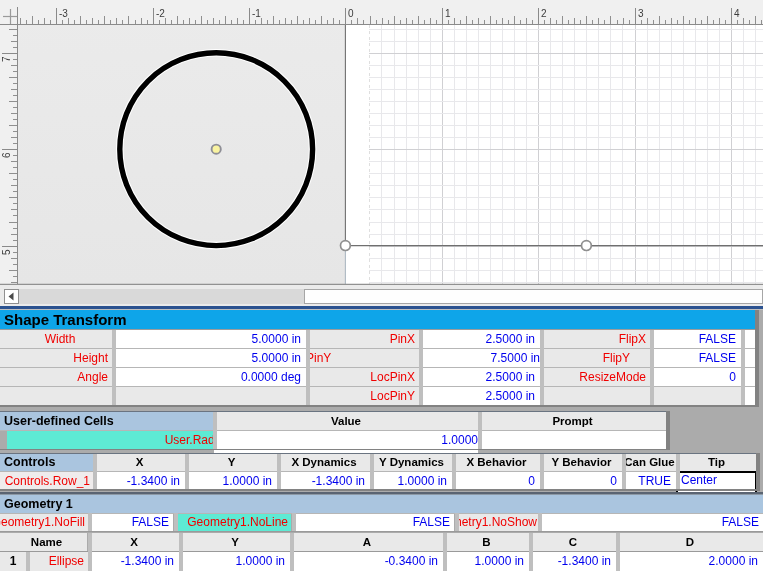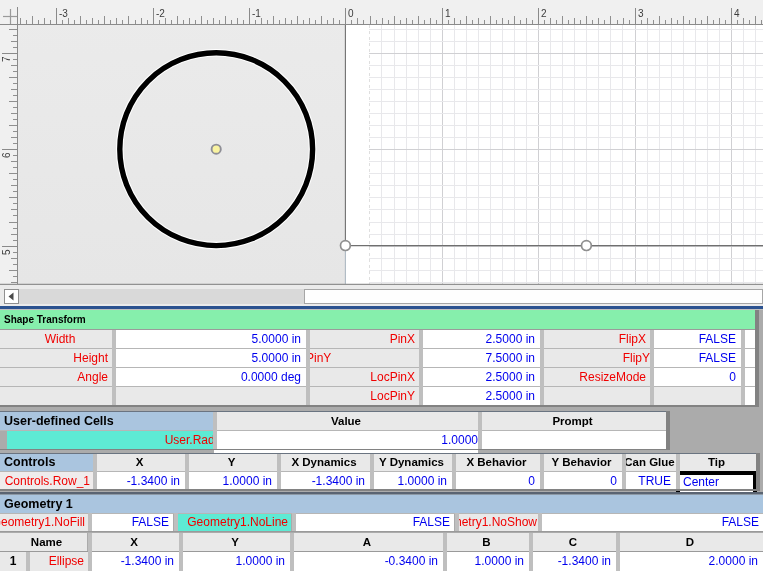--- a/index.html
+++ b/index.html
@@ -275,33 +275,33 @@
   <div style="position:absolute;left:18px;top:4px;width:286px;height:15px;background:#d9d9d9"></div>
   <div style="position:absolute;left:304px;top:4px;width:459px;height:14.5px;background:#fefefe;border:1px solid #a6a6a6;box-sizing:border-box"></div>
   <div style="position:absolute;left:4px;top:4px;width:15px;height:15px;background:#ffffff;border:1px solid #909090;box-sizing:border-box"></div>
   <svg width="763" height="21" style="position:absolute;left:0;top:0">
         <path d="M 8.5 11.5 L 13.5 7.5 L 13.5 15.5 Z" fill="#4a4a4a"></path>
       </svg>
 </div>
 <div style="position:absolute;left:0;top:306px;width:763px;height:265px;background:#ababab"></div>
     <div style="position:absolute;left:0.0px;top:306.3px;width:763.0px;height:2.3px;background:#2b5290;text-align:right;padding-right:4px;font-weight:normal;color:#000;line-height:2px;overflow:hidden;box-sizing:border-box;white-space:nowrap"></div>
     <div style="position:absolute;left:0.0px;top:308.6px;width:763.0px;height:1.2px;background:#bfbfbf;text-align:right;padding-right:4px;font-weight:normal;color:#000;line-height:1px;overflow:hidden;box-sizing:border-box;white-space:nowrap"></div>
-    <div style="position:absolute;left:0.0px;top:309.8px;width:756.0px;height:31px;background:#86efac;text-align:left;padding-left:4px;font-weight:bold;color:#000;line-height:20px;overflow:hidden;font-size:10px;box-sizing:border-box;white-space:nowrap">Shape Transform</div>
+    <div style="position:absolute;left:0.0px;top:309.8px;width:756.0px;height:31px;background:#0ea5e9;text-align:left;padding-left:4px;font-weight:bold;color:#000;line-height:20px;overflow:hidden;font-size:15px;box-sizing:border-box;white-space:nowrap">Shape Transform</div>
     <div style="position:absolute;left:0.0px;top:330.4px;width:132px;height:18.0px;background:#e9e9e9;text-align:center;padding-right:12px;font-weight:normal;color:#f00000;line-height:18px;overflow:hidden;box-sizing:border-box;white-space:nowrap">Width</div>
     <div style="position:absolute;left:113.0px;top:330.4px;width:193.0px;height:18.0px;background:#fff;text-align:right;padding-right:5px;font-weight:normal;color:#0000ee;line-height:18px;overflow:hidden;box-sizing:border-box;white-space:nowrap">5.0000 in</div>
     <div style="position:absolute;left:306.0px;top:330.4px;width:113.0px;height:18.0px;background:#e9e9e9;text-align:right;padding-right:4px;font-weight:normal;color:#f00000;line-height:18px;overflow:hidden;box-sizing:border-box;white-space:nowrap">PinX</div>
     <div style="position:absolute;left:420.0px;top:330.4px;width:120.0px;height:18.0px;background:#fff;text-align:right;padding-right:5px;font-weight:normal;color:#0000ee;line-height:18px;overflow:hidden;box-sizing:border-box;white-space:nowrap">2.5000 in</div>
     <div style="position:absolute;left:540.0px;top:330.4px;width:110.0px;height:18.0px;background:#e9e9e9;text-align:right;padding-right:4px;font-weight:normal;color:#f00000;line-height:18px;overflow:hidden;box-sizing:border-box;white-space:nowrap">FlipX</div>
     <div style="position:absolute;left:651.0px;top:330.4px;width:90.0px;height:18.0px;background:#fff;text-align:right;padding-right:5px;font-weight:normal;color:#0000ee;line-height:18px;overflow:hidden;box-sizing:border-box;white-space:nowrap">FALSE</div>
     <div style="position:absolute;left:742.0px;top:330.4px;width:13.0px;height:18.0px;background:#fff;text-align:right;padding-right:4px;font-weight:normal;color:#000;line-height:18px;overflow:hidden;box-sizing:border-box;white-space:nowrap"></div>
     <div style="position:absolute;left:0.0px;top:349.4px;width:112.0px;height:18.0px;background:#e9e9e9;text-align:right;padding-right:4px;font-weight:normal;color:#f00000;line-height:18px;overflow:hidden;box-sizing:border-box;white-space:nowrap">Height</div>
     <div style="position:absolute;left:113.0px;top:349.4px;width:193.0px;height:18.0px;background:#fff;text-align:right;padding-right:5px;font-weight:normal;color:#0000ee;line-height:18px;overflow:hidden;box-sizing:border-box;white-space:nowrap">5.0000 in</div>
     <div style="position:absolute;left:306.0px;top:349.4px;width:113.0px;height:18.0px;background:#e9e9e9;padding-right:4px;font-weight:normal;color:#f00000;line-height:18px;overflow:hidden;box-sizing:border-box;white-space:nowrap">PinY</div>
-    <div style="position:absolute;left:420.0px;top:349.4px;width:120.0px;height:18.0px;background:#fff;text-align:right;padding-right:5px;font-weight:normal;color:#0000ee;line-height:18px;overflow:hidden;box-sizing:border-box;white-space:nowrap">7.5000 in</div>
-    <div style="position:absolute;left:540.0px;top:349.4px;width:110.0px;height:18.0px;background:#e9e9e9;text-align:right;padding-right:0;font-weight:normal;color:#f00000;line-height:18px;overflow:hidden;box-sizing:border-box;white-space:nowrap">FlipY</div>
+    <div style="position:absolute;left:420.0px;top:349.4px;width:120.0px;height:18.0px;background:#fff;text-align:right;font-weight:normal;color:#0000ee;line-height:18px;overflow:hidden;box-sizing:border-box;white-space:nowrap">7.5000 in</div>
+    <div style="position:absolute;left:540.0px;top:349.4px;width:110.0px;height:18.0px;background:#e9e9e9;text-align:right;padding-right:20px;font-weight:normal;color:#f00000;line-height:18px;overflow:hidden;box-sizing:border-box;white-space:nowrap">FlipY</div>
     <div style="position:absolute;left:651.0px;top:349.4px;width:90.0px;height:18.0px;background:#fff;text-align:right;padding-right:5px;font-weight:normal;color:#0000ee;line-height:18px;overflow:hidden;box-sizing:border-box;white-space:nowrap">FALSE</div>
     <div style="position:absolute;left:742.0px;top:349.4px;width:13.0px;height:18.0px;background:#fff;text-align:right;padding-right:4px;font-weight:normal;color:#000;line-height:18px;overflow:hidden;box-sizing:border-box;white-space:nowrap"></div>
     <div style="position:absolute;left:0.0px;top:368.4px;width:112.0px;height:18.0px;background:#e9e9e9;text-align:right;padding-right:4px;font-weight:normal;color:#f00000;line-height:18px;overflow:hidden;box-sizing:border-box;white-space:nowrap">Angle</div>
     <div style="position:absolute;left:113.0px;top:368.4px;width:193.0px;height:18.0px;background:#fff;text-align:right;padding-right:5px;font-weight:normal;color:#0000ee;line-height:18px;overflow:hidden;box-sizing:border-box;white-space:nowrap">0.0000 deg</div>
     <div style="position:absolute;left:306.0px;top:368.4px;width:113.0px;height:18.0px;background:#e9e9e9;text-align:right;padding-right:4px;font-weight:normal;color:#f00000;line-height:18px;overflow:hidden;box-sizing:border-box;white-space:nowrap">LocPinX</div>
     <div style="position:absolute;left:420.0px;top:368.4px;width:120.0px;height:18.0px;background:#fff;text-align:right;padding-right:5px;font-weight:normal;color:#0000ee;line-height:18px;overflow:hidden;box-sizing:border-box;white-space:nowrap">2.5000 in</div>
     <div style="position:absolute;left:540.0px;top:368.4px;width:110.0px;height:18.0px;background:#e9e9e9;text-align:right;padding-right:4px;font-weight:normal;color:#f00000;line-height:18px;overflow:hidden;box-sizing:border-box;white-space:nowrap">ResizeMode</div>
     <div style="position:absolute;left:651.0px;top:368.4px;width:90.0px;height:18.0px;background:#fff;text-align:right;padding-right:5px;font-weight:normal;color:#0000ee;line-height:18px;overflow:hidden;box-sizing:border-box;white-space:nowrap">0</div>
     <div style="position:absolute;left:742.0px;top:368.4px;width:13.0px;height:18.0px;background:#fff;text-align:right;padding-right:4px;font-weight:normal;color:#000;line-height:18px;overflow:hidden;box-sizing:border-box;white-space:nowrap"></div>
     <div style="position:absolute;left:0.0px;top:387.4px;width:306.0px;height:18.0px;background:#e9e9e9;text-align:right;padding-right:4px;font-weight:normal;color:#000;line-height:18px;overflow:hidden;box-sizing:border-box;white-space:nowrap"></div>
@@ -346,21 +346,21 @@
     <div style="position:absolute;left:677.0px;top:453.8px;width:79.0px;height:16.8px;background:#e9e9e9;text-align:center;font-weight:bold;color:#000;line-height:17px;overflow:hidden;font-size:11.5px;box-sizing:border-box;white-space:nowrap">Tip</div>
     <div style="position:absolute;left:0.0px;top:470.6px;width:756.5px;height:1.0px;background:#b6b6b6;text-align:right;padding-right:4px;font-weight:normal;color:#000;line-height:1px;overflow:hidden;box-sizing:border-box;white-space:nowrap"></div>
     <div style="position:absolute;left:0.0px;top:471.6px;width:93.0px;height:17.6px;background:#efecec;text-align:right;padding-right:3px;font-weight:normal;color:#f00000;line-height:18px;overflow:hidden;box-sizing:border-box;white-space:nowrap">Controls.Row_1</div>
     <div style="position:absolute;left:94.0px;top:471.6px;width:91.0px;height:17.6px;background:#fff;text-align:right;padding-right:5px;font-weight:normal;color:#0000ee;line-height:18px;overflow:hidden;box-sizing:border-box;white-space:nowrap">-1.3400 in</div>
     <div style="position:absolute;left:186.0px;top:471.6px;width:91.0px;height:17.6px;background:#fff;text-align:right;padding-right:5px;font-weight:normal;color:#0000ee;line-height:18px;overflow:hidden;box-sizing:border-box;white-space:nowrap">1.0000 in</div>
     <div style="position:absolute;left:278.0px;top:471.6px;width:92.0px;height:17.6px;background:#fff;text-align:right;padding-right:5px;font-weight:normal;color:#0000ee;line-height:18px;overflow:hidden;box-sizing:border-box;white-space:nowrap">-1.3400 in</div>
     <div style="position:absolute;left:371.0px;top:471.6px;width:81.0px;height:17.6px;background:#fff;text-align:right;padding-right:5px;font-weight:normal;color:#0000ee;line-height:18px;overflow:hidden;box-sizing:border-box;white-space:nowrap">1.0000 in</div>
     <div style="position:absolute;left:453.0px;top:471.6px;width:87.0px;height:17.6px;background:#fff;text-align:right;padding-right:5px;font-weight:normal;color:#0000ee;line-height:18px;overflow:hidden;box-sizing:border-box;white-space:nowrap">0</div>
     <div style="position:absolute;left:541.0px;top:471.6px;width:81.0px;height:17.6px;background:#fff;text-align:right;padding-right:5px;font-weight:normal;color:#0000ee;line-height:18px;overflow:hidden;box-sizing:border-box;white-space:nowrap">0</div>
     <div style="position:absolute;left:623.0px;top:471.6px;width:53.0px;height:17.6px;background:#fff;text-align:right;padding-right:5px;font-weight:normal;color:#0000ee;line-height:18px;overflow:hidden;box-sizing:border-box;white-space:nowrap">TRUE</div>
-    <div style="position:absolute;left:676.0px;top:470.6px;width:81.0px;height:27px;background:#fff;border:4px solid #000000;box-sizing:border-box;color:#0000ee;font-size:12px;line-height:14.5px;padding-left:3px">Center</div>
+    <div style="position:absolute;left:676.0px;top:470.6px;width:81.0px;height:27px;background:#fff;border:2px solid #000000;box-sizing:border-box;color:#0000ee;font-size:12px;line-height:14.5px;padding-left:3px">Center</div>
     <div style="position:absolute;left:93.0px;top:453.8px;width:1.0px;height:35.4px;background:#bfbfbf;text-align:right;padding-right:4px;font-weight:normal;color:#000;line-height:35px;overflow:hidden;box-sizing:border-box;white-space:nowrap"></div>
     <div style="position:absolute;left:185.0px;top:453.8px;width:1.0px;height:35.4px;background:#bfbfbf;text-align:right;padding-right:4px;font-weight:normal;color:#000;line-height:35px;overflow:hidden;box-sizing:border-box;white-space:nowrap"></div>
     <div style="position:absolute;left:277.0px;top:453.8px;width:1.0px;height:35.4px;background:#bfbfbf;text-align:right;padding-right:4px;font-weight:normal;color:#000;line-height:35px;overflow:hidden;box-sizing:border-box;white-space:nowrap"></div>
     <div style="position:absolute;left:370.0px;top:453.8px;width:1.0px;height:35.4px;background:#bfbfbf;text-align:right;padding-right:4px;font-weight:normal;color:#000;line-height:35px;overflow:hidden;box-sizing:border-box;white-space:nowrap"></div>
     <div style="position:absolute;left:452.0px;top:453.8px;width:1.0px;height:35.4px;background:#bfbfbf;text-align:right;padding-right:4px;font-weight:normal;color:#000;line-height:35px;overflow:hidden;box-sizing:border-box;white-space:nowrap"></div>
     <div style="position:absolute;left:540.0px;top:453.8px;width:1.0px;height:35.4px;background:#bfbfbf;text-align:right;padding-right:4px;font-weight:normal;color:#000;line-height:35px;overflow:hidden;box-sizing:border-box;white-space:nowrap"></div>
     <div style="position:absolute;left:622.0px;top:453.8px;width:1.0px;height:35.4px;background:#bfbfbf;text-align:right;padding-right:4px;font-weight:normal;color:#000;line-height:35px;overflow:hidden;box-sizing:border-box;white-space:nowrap"></div>
     <div style="position:absolute;left:676.0px;top:453.8px;width:1.0px;height:35.4px;background:#bfbfbf;text-align:right;padding-right:4px;font-weight:normal;color:#000;line-height:35px;overflow:hidden;box-sizing:border-box;white-space:nowrap"></div>
     <div style="position:absolute;left:0.0px;top:489.2px;width:757.3px;height:1.4px;background:#828282;text-align:right;padding-right:4px;font-weight:normal;color:#000;line-height:1px;overflow:hidden;box-sizing:border-box;white-space:nowrap"></div>
     <div style="position:absolute;left:756.0px;top:452.6px;width:1.3px;height:38.0px;background:#828282;text-align:right;padding-right:4px;font-weight:normal;color:#000;line-height:38px;overflow:hidden;box-sizing:border-box;white-space:nowrap"></div>

